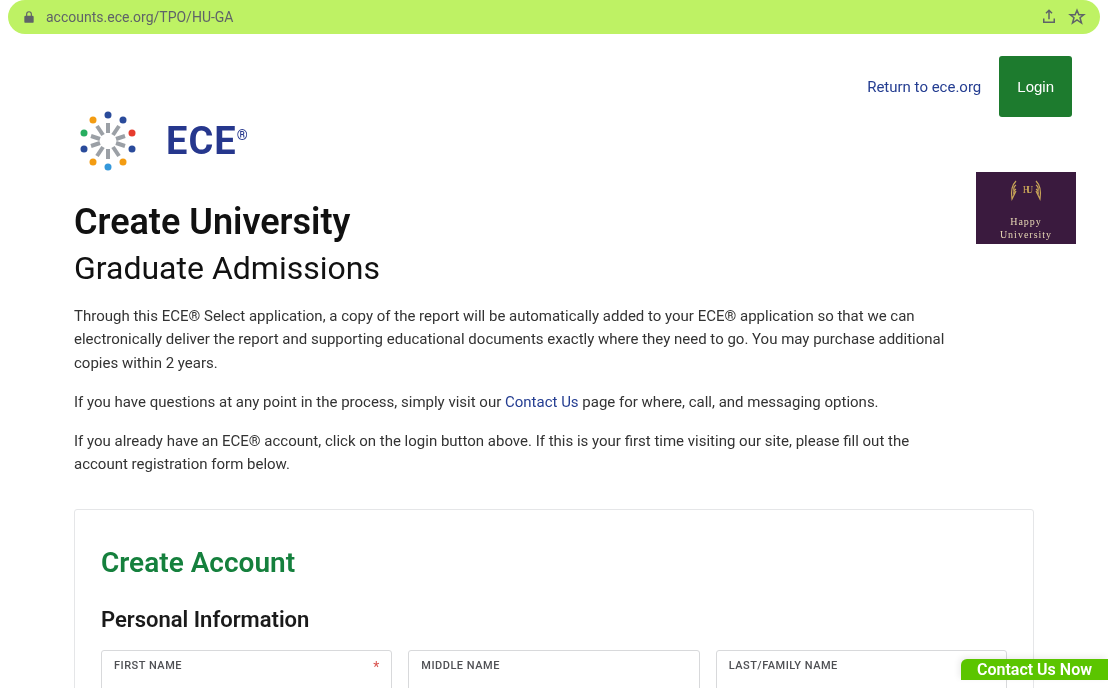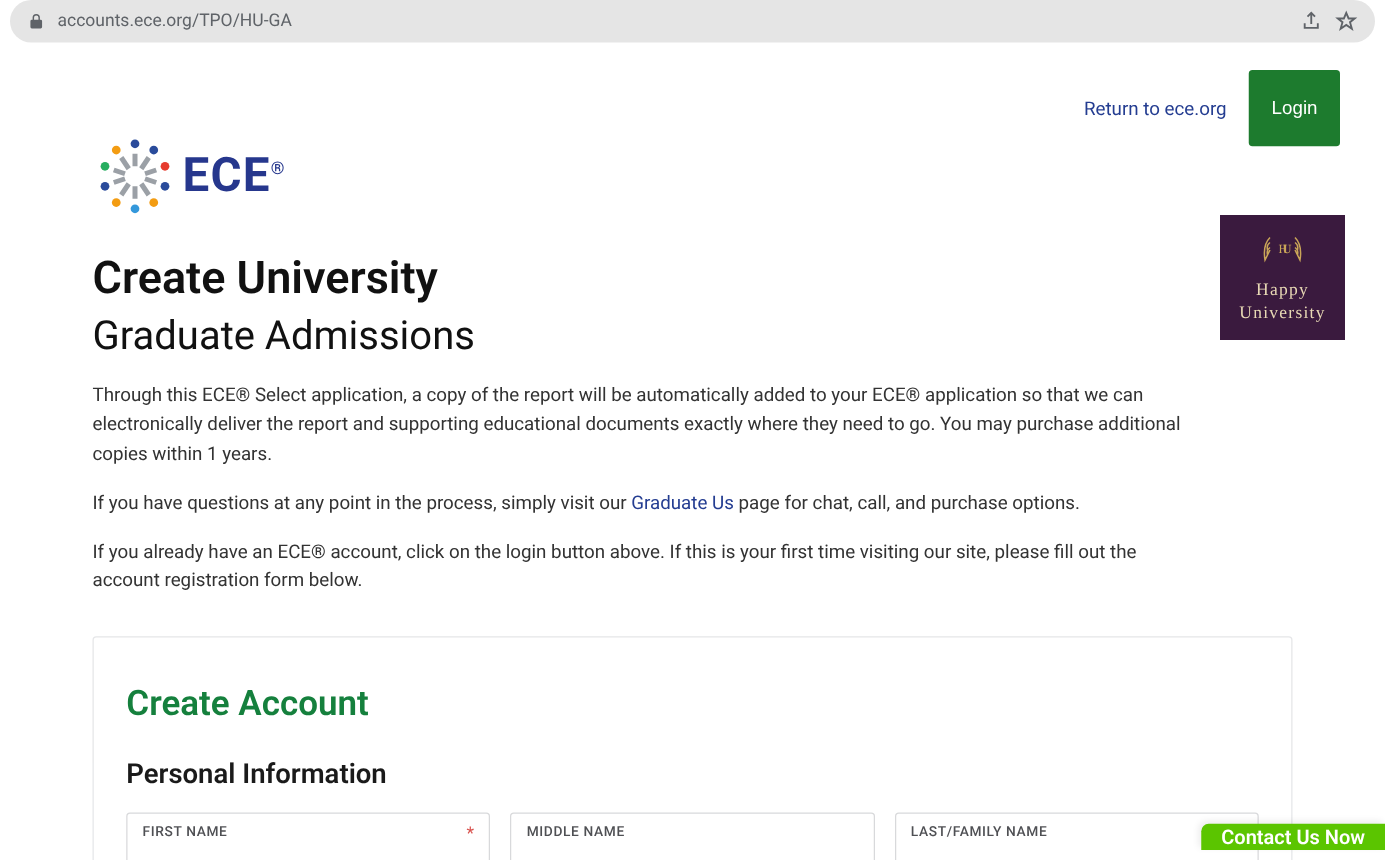--- a/index.html
+++ b/index.html
@@ -3,21 +3,21 @@
   <meta charset="utf-8">
   <style>
     * { margin: 0; padding: 0; box-sizing: border-box; }
     body { font-family: -apple-system, BlinkMacSystemFont, "Segoe UI", Roboto, Arial, sans-serif; background: #fff; color: #212529; }
     
     
     .address-bar {
       display: flex;
       align-items: center;
       padding: 6px 14px;
-      background: #e5e5e5;
+      background: #bef264;
       border-radius: 20px;
       margin: 0 8px 8px 8px;
       height: 34px;
       gap: 10px;
     }
     .address-url { flex: 1; color: #5f6368; font-size: 14px; }
     .address-bar .browser-icon svg { display: block; }
     
     
     .page { position: relative; padding: 0 12px; }
@@ -36,41 +36,41 @@
       padding: 22px 18px;
       font-size: 15px;
       border-radius: 3px;
       cursor: pointer;
     }
     
     .content { padding: 0 62px; max-width: 1100px; }
     
     
     .logo-wrap { margin-top: -10px; margin-bottom: 22px; }
-    .ece-logo { display: inline-flex; align-items: center; gap: 4px; }
+    .ece-logo { display: inline-flex; align-items: center; gap: 24px; }
     .logo-text { font-size: 38px; font-weight: 700; color: #26378d; letter-spacing: 1px; }
     .logo-reg { font-size: 14px; vertical-align: super; color: #26378d; }
     
     
     .uni-badge {
       position: absolute;
       right: 32px;
       top: 130px;
       width: 100px;
-      height: 100px;
+      height: 72px;
       background: #3a1a3e;
       display: flex;
       flex-direction: column;
       align-items: center;
       justify-content: center;
       color: #e8d9b5;
       text-align: center;
     }
     .uni-badge .laurel { font-size: 24px; letter-spacing: -4px; }
-    .uni-badge .hu-title { font-size: 14px; font-family: 'Times New Roman', serif; letter-spacing: 1px; margin-top: 4px; line-height: 1.3; }
+    .uni-badge .hu-title { font-size: 10px; font-family: 'Times New Roman', serif; letter-spacing: 1px; margin-top: 4px; line-height: 1.3; }
     
     .heading-uni { font-size: 36px; font-weight: 600; color: #111; margin-bottom: 6px; }
     .heading-prog { font-size: 32px; font-weight: 400; color: #111; margin-bottom: 18px; }
     .intro-p { font-size: 15px; color: #333; line-height: 1.55; margin-bottom: 16px; max-width: 880px; }
     .intro-p a { color: #243d91; text-decoration: none; }
     
     
     .form-card {
       border: 1px solid #e5e6e8;
       border-radius: 3px;
@@ -202,23 +202,23 @@
             </g>
           </g>
         </svg>
         <span class="logo-text"><span>ECE</span><span class="logo-reg">®</span></span>
       </div>
     </div>
 
     <h1 class="heading-uni">Create University</h1>
     <h2 class="heading-prog">Graduate Admissions</h2>
 
-    <p class="intro-p">Through this ECE® Select application, a copy of the report will be automatically added to your ECE® application so that we can electronically deliver the report and supporting educational documents exactly where they need to go. You may purchase additional copies within 1 years.</p>
+    <p class="intro-p">Through this ECE® Select application, a copy of the report will be automatically added to your ECE® application so that we can electronically deliver the report and supporting educational documents exactly where they need to go. You may purchase additional copies within 2 years.</p>
     <p class="intro-p">
-      <span>If you have questions at any point in the process, simply visit our </span><a>Graduate Us</a><span> page for chat, call, and purchase options.</span>
+      <span>If you have questions at any point in the process, simply visit our </span><a>Contact Us</a><span> page for where, call, and messaging options.</span>
     </p>
     <p class="intro-p">If you already have an ECE® account, click on the login button above. If this is your first time visiting our site, please fill out the account registration form below.</p>
 
     <div class="form-card">
       <h3 class="form-title">Create Account</h3>
       <h4 class="section-title">Personal Information</h4>
 
       <div class="field-row three">
         <div class="field">
           <div class="field-label">FIRST NAME</div>

